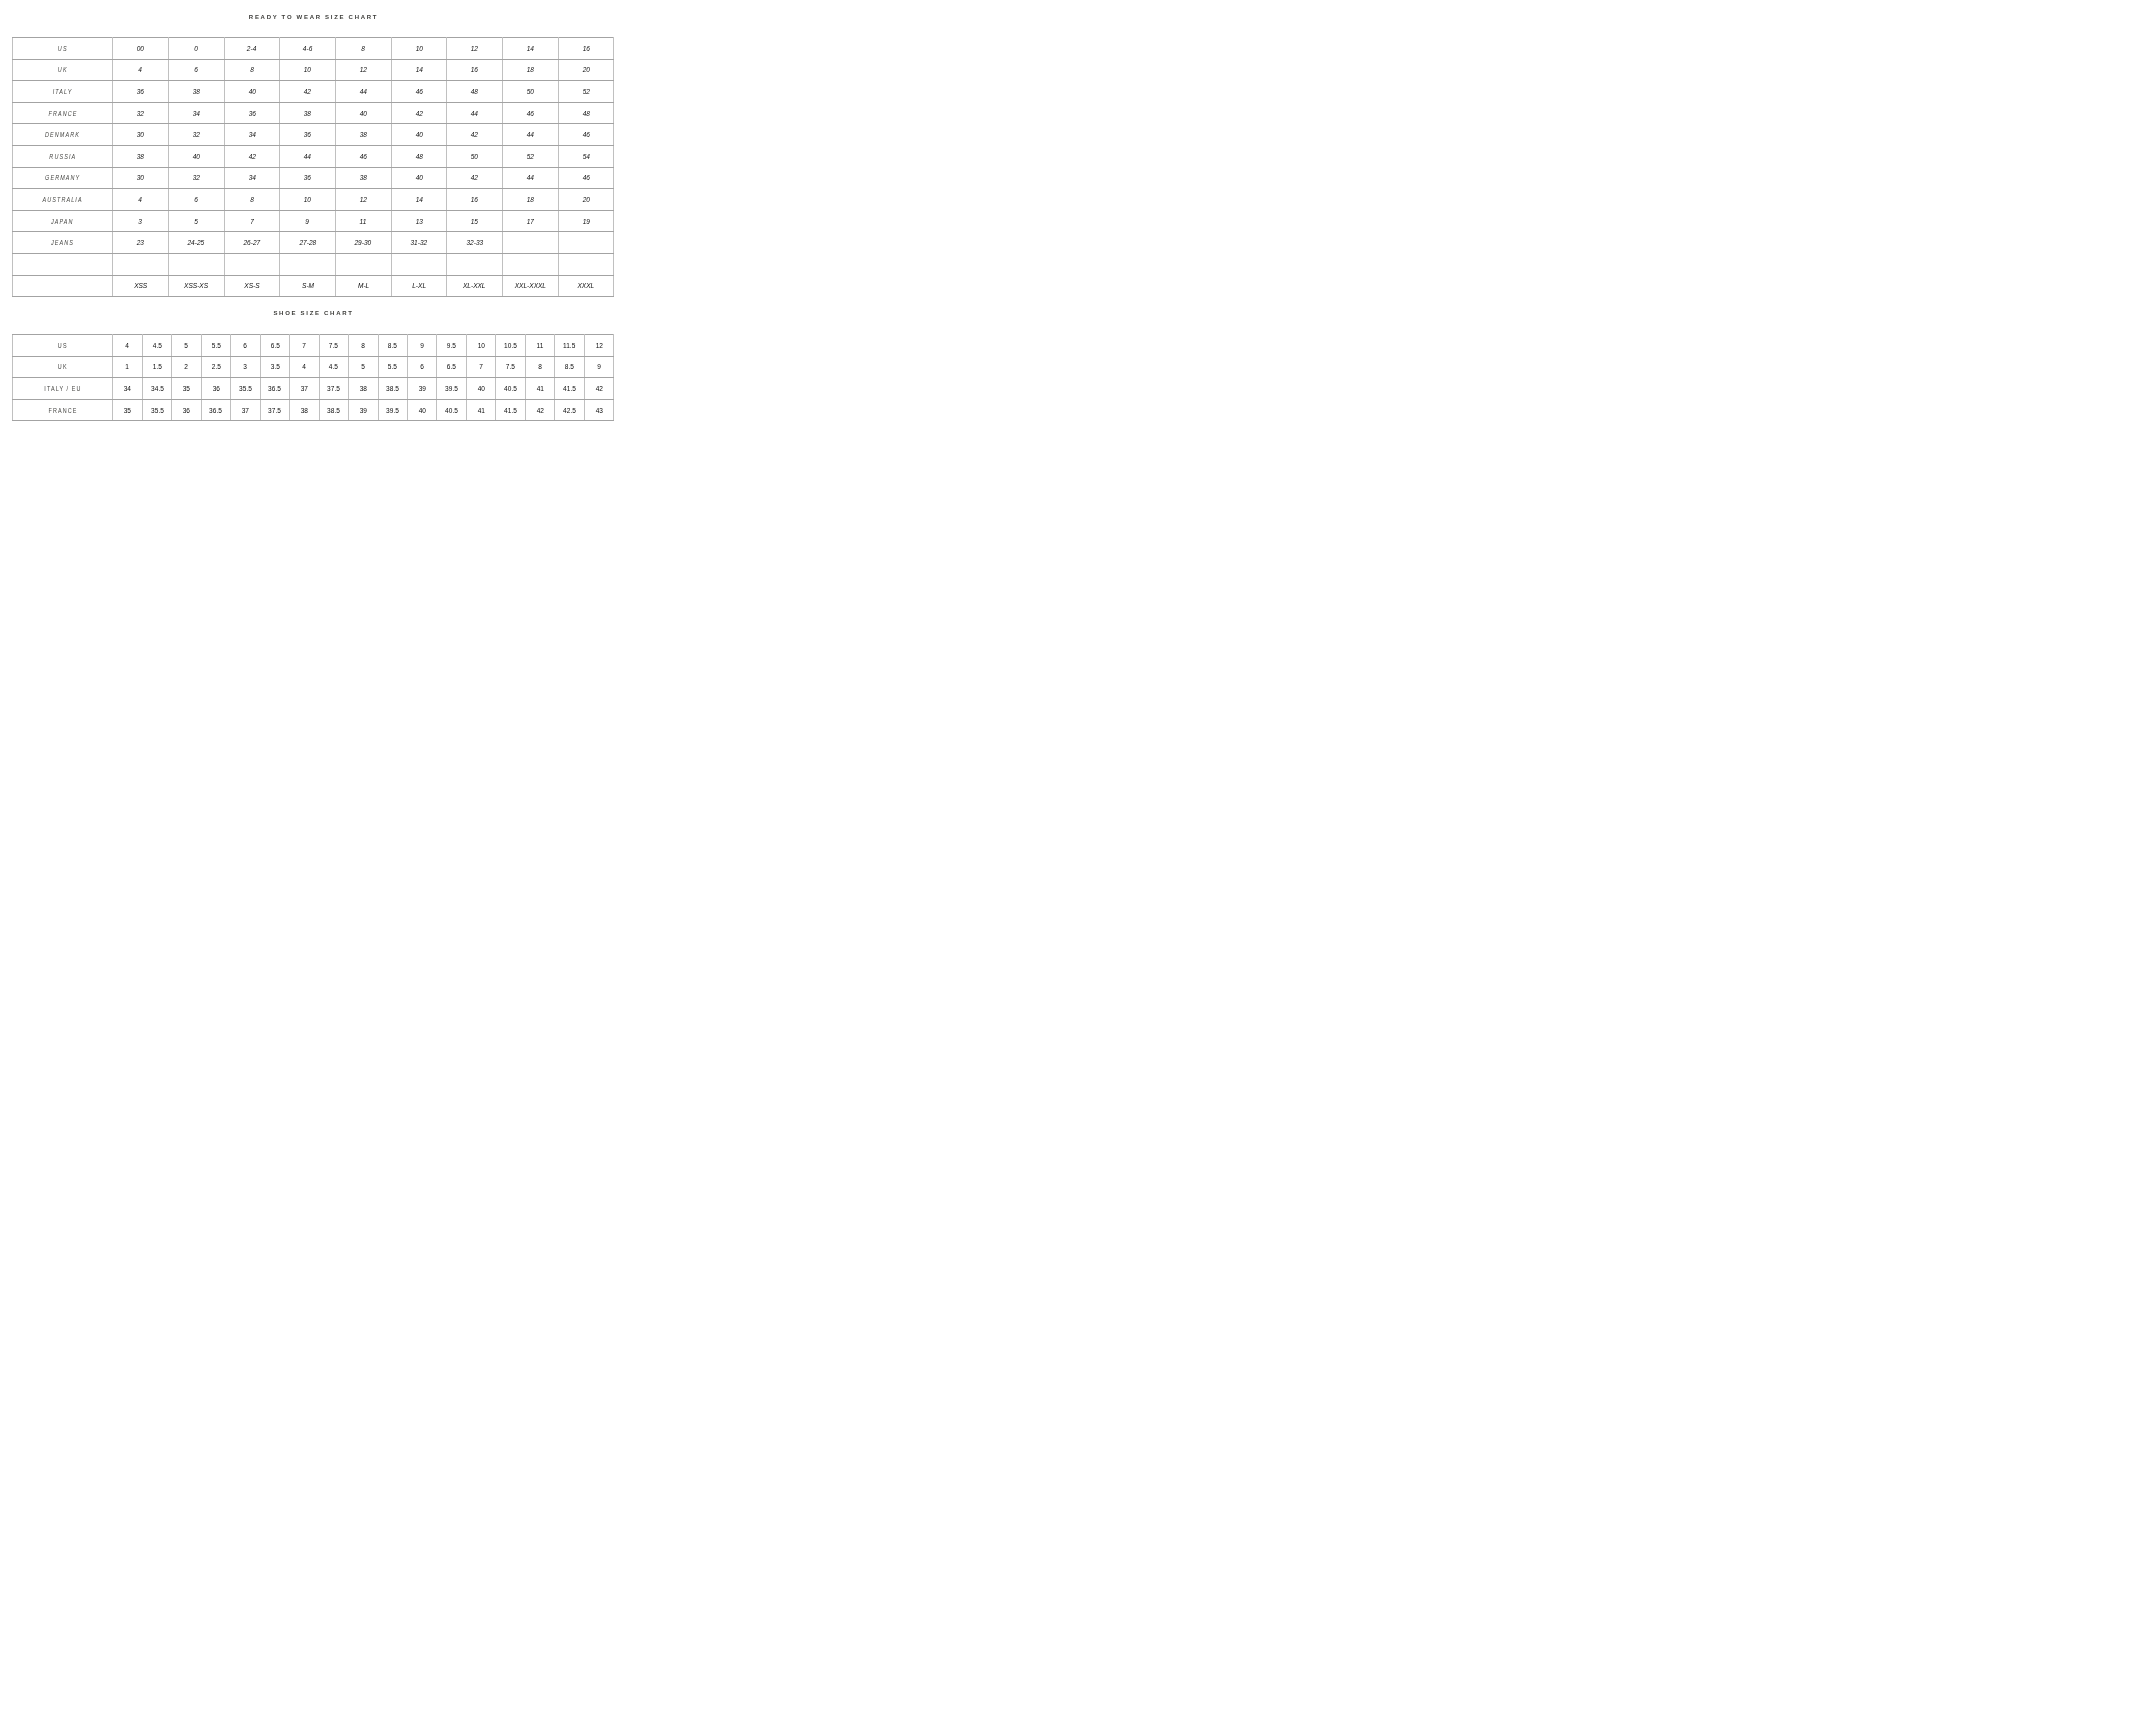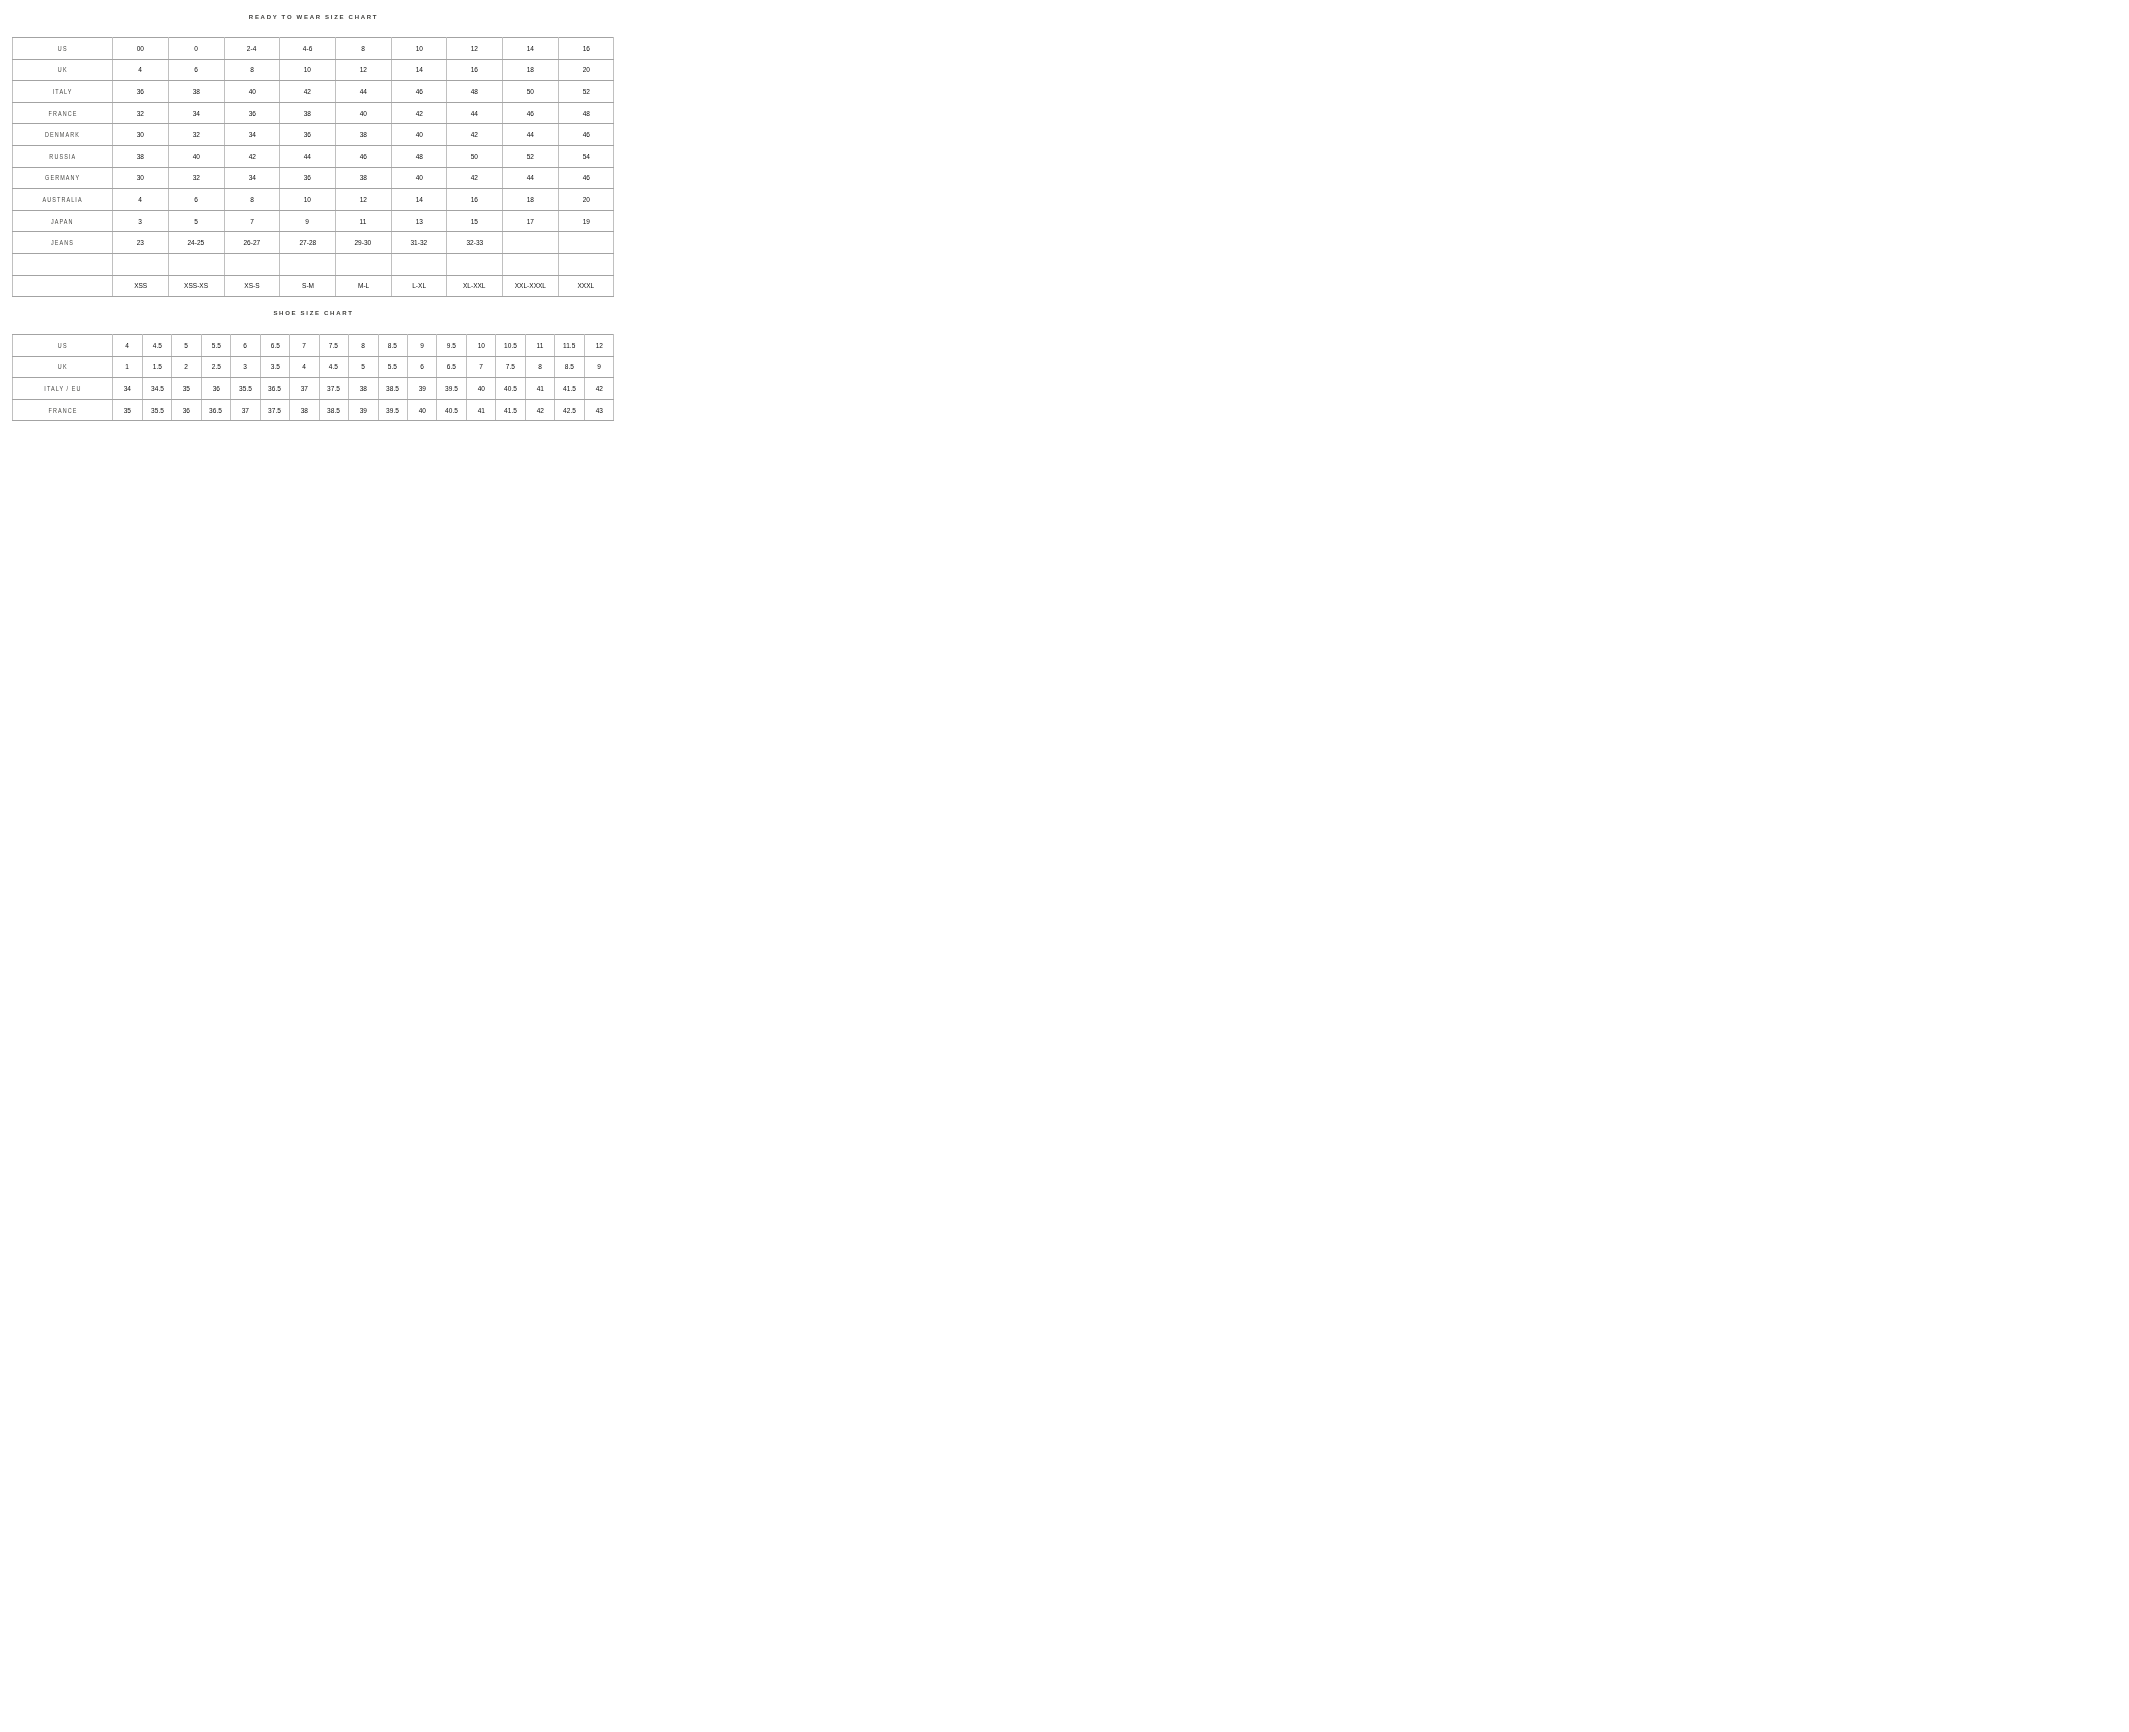--- a/index.html
+++ b/index.html
@@ -41,21 +41,21 @@
 
   table.size-table {
     position: absolute;
     left: 12.3px;
     width: 602px;
     border-collapse: collapse;
     table-layout: fixed;
     border-top: 0.4px solid var(--border-h);
     border-bottom: 0.4px solid var(--border-outer);
   }
-  #rtw-table  { top: 37px; }
+  #rtw-table  { top: 37px; font-style: italic; }
   #shoe-table { top: 334px; }
 
   table.size-table tr { height: 21.6px; }
 
   table.size-table td {
     border-top: 0.4px solid var(--border-h);
     border-bottom: 0.4px solid var(--border-h);
     border-left: 0.4px solid var(--border-v);
     border-right: 0.4px solid var(--border-v);
     text-align: center;

